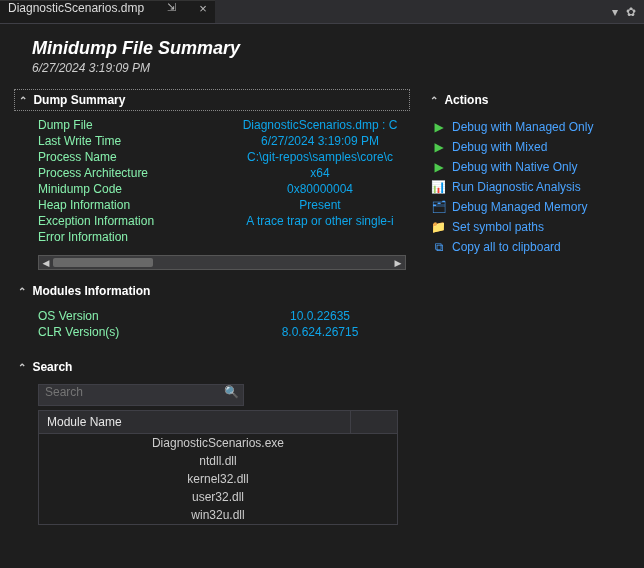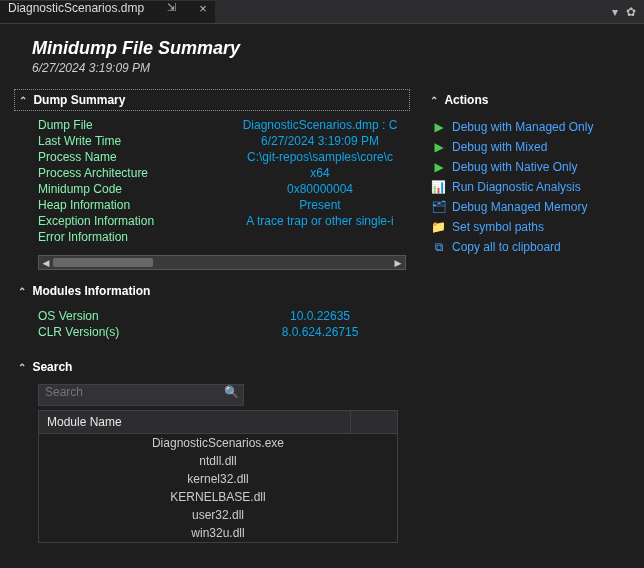--- a/index.html
+++ b/index.html
@@ -232,21 +232,20 @@
       <div class="sic">🔍</div>
     </div>
     <div class="table">
       <div class="thead">
         <div class="th">Module Name</div>
       </div>
       <div class="tbody">
         <div class="tr">DiagnosticScenarios.exe</div>
         <div class="tr">ntdll.dll</div>
         <div class="tr">kernel32.dll</div>
-        <div class="tr">KERNELBASE.dll</div>
         <div class="tr">user32.dll</div>
         <div class="tr">win32u.dll</div>
       </div>
     </div>
   </div>
 
   <div class="right actions">
     <div class="section-header">
       <span class="chev">⌃</span>
       <span>Actions</span>

